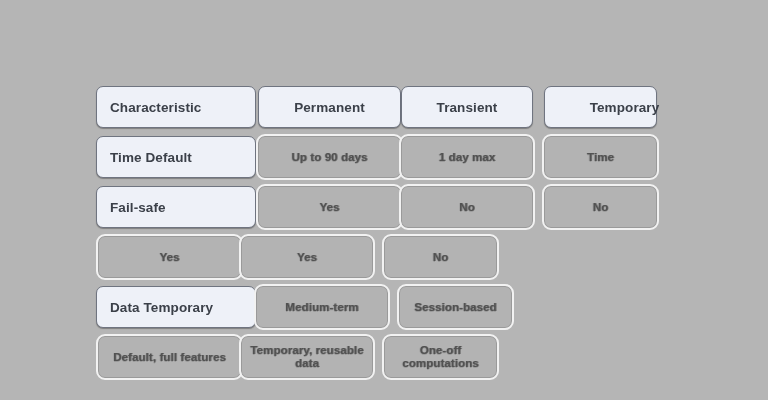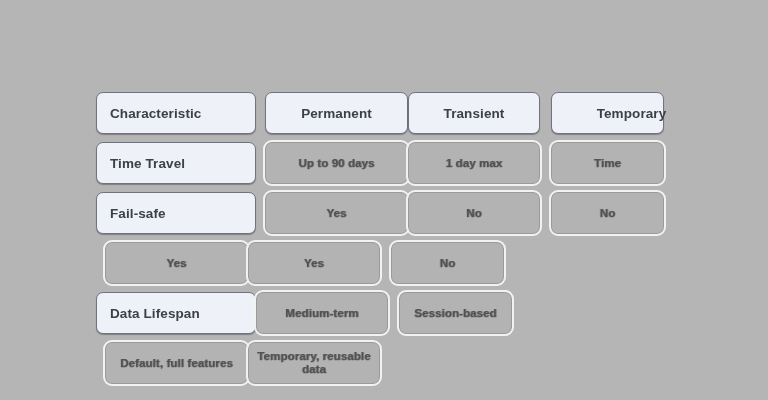--- a/index.html
+++ b/index.html
@@ -10,34 +10,34 @@
     width: 768px;
     height: 400px;
     background: #b5b5b5;
     font-family: "Liberation Sans", sans-serif;
     overflow: hidden;
   }
 
   #table-wrap {
     position: absolute;
     left: 96px;
-    top: 92px;
+    top: 86px;
     width: 578px;
   }
 
   .table-row {
     display: flex;
     align-items: stretch;
     height: 42px;
     margin-bottom: 8px;
   }
 
   
   .col-0 { width: 160px; }
-  .col-1 { width: 143px; margin-left: 9px; }
+  .col-1 { width: 143px; margin-left: 2px; }
   .col-2 { width: 132px; }
   .col-3 { width: 113px; margin-left: 11px; padding-left: 48px; }
 
   
   .cell {
     box-sizing: border-box;
     border-radius: 7px;
     display: flex;
     align-items: center;
     font-size: 13.5px;
@@ -98,21 +98,21 @@
     <div class="cell head center col-2">
       <span>Transient</span>
     </div>
     <div class="cell head center col-3">
       <span>Temporary</span>
     </div>
   </div>
 
   <div class="table-row">
     <div class="cell head label col-0">
-      <span>Time Travel</span>
+      <span>Time Default</span>
     </div>
     <div class="cell ghost col-1">
       <span class="txt">Up to 90 days</span>
     </div>
     <div class="cell ghost col-2">
       <span class="txt">1 day max</span>
     </div>
     <div class="cell ghost col-3">
       <span class="txt">Time</span>
     </div>
@@ -140,32 +140,35 @@
     <div class="cell ghost col-2">
       <span class="txt">Yes</span>
     </div>
     <div class="cell ghost col-3">
       <span class="txt">No</span>
     </div>
   </div>
 
   <div class="table-row">
     <div class="cell head label col-0">
-      <span>Data Lifespan</span>
+      <span>Data Temporary</span>
     </div>
     <div class="cell ghost col-2">
       <span class="txt">Medium-term</span>
     </div>
     <div class="cell ghost col-3">
       <span class="txt">Session-based</span>
     </div>
   </div>
 
   <div class="table-row">
     <div class="cell ghost col-1">
       <span class="txt">Default, full features</span>
     </div>
     <div class="cell ghost col-2">
       <span class="txt">Temporary, reusable data</span>
     </div>
+    <div class="cell ghost col-3">
+      <span class="txt">One-off computations</span>
+    </div>
   </div>
 
 </div>
 
 </body></html>

